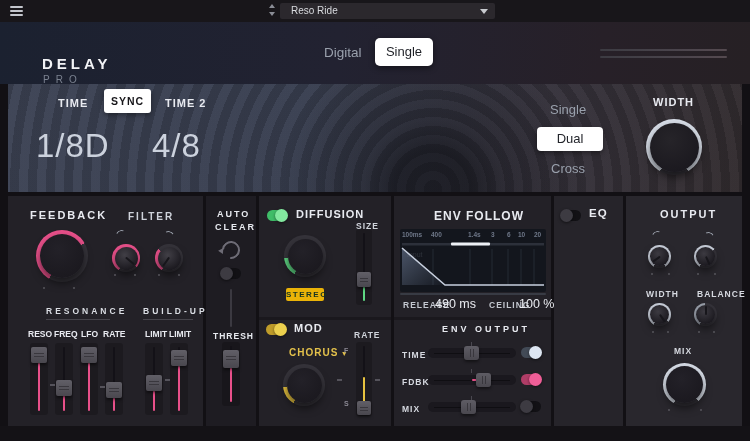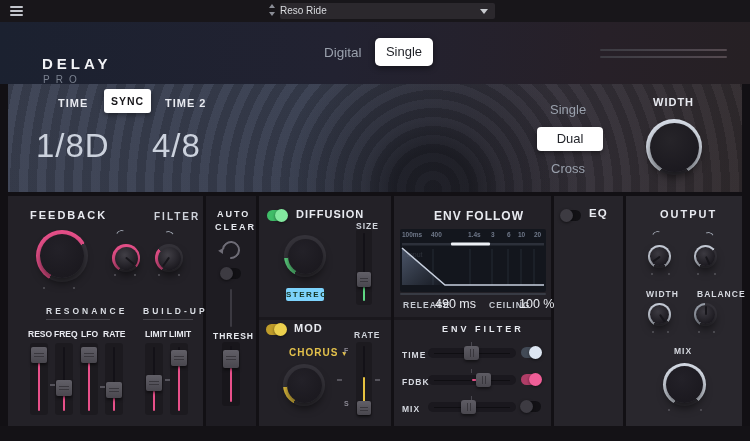--- a/index.html
+++ b/index.html
@@ -8,21 +8,21 @@
   .abs{position:absolute;}
   .lbl{position:absolute;color:#e8eaf0;font-weight:bold;white-space:nowrap;}
   .mut{color:#9aa1ad;font-weight:normal;}
   .ls1{letter-spacing:1px;} .ls2{letter-spacing:2px;} .ls3{letter-spacing:3px;}
 
   
   .topbar{position:absolute;left:0;top:0;width:750px;height:22px;background:#18161a;}
   .burger{position:absolute;left:10px;top:6px;width:13px;height:10px;}
   .burger i{display:block;height:2px;margin-bottom:2px;background:#c3c6cd;border-radius:1px;}
   .presetbox{position:absolute;left:280px;top:3px;width:215px;height:16px;background:#2b282d;
-     border-radius:2px;color:#d8dade;font-size:10px;line-height:16px;box-sizing:border-box;}
+     border-radius:2px;color:#d8dade;font-size:10px;line-height:16px;padding-left:11px;box-sizing:border-box;}
   .caret-down{position:absolute;width:0;height:0;border-left:4px solid transparent;border-right:4px solid transparent;
      border-top:5px solid #c8cacf;}
   .stepper{position:absolute;left:269px;top:4px;width:8px;height:14px;color:#8a8d96;}
   .tri-up{width:0;height:0;border-left:3px solid transparent;border-right:3px solid transparent;border-bottom:4px solid #8a8d96;margin-bottom:4px;}
   .tri-dn{width:0;height:0;border-left:3px solid transparent;border-right:3px solid transparent;border-top:4px solid #8a8d96;}
 
   
   .header{position:absolute;left:0;top:22px;width:750px;height:62px;
      background:linear-gradient(95deg,#1b2130 0%,#222231 45%,#272028 80%,#262024 100%);}
   .logo1{position:absolute;left:42px;top:33px;font-size:15px;font-weight:bold;letter-spacing:4px;color:#f2f3f6;}
@@ -77,21 +77,21 @@
   .toggle.on .dot{left:auto;right:-1px;background:var(--td,#8ceea6);}
 
   
   .hslider{position:absolute;width:88px;height:10px;border-radius:5px;background:#1a181e;}
   .hslider .trk{position:absolute;left:6px;right:6px;top:4.5px;height:1px;background:#0f0e12;}
   .hhandle{position:absolute;top:-2px;width:15px;height:14px;border-radius:3px;
      background:linear-gradient(#5e5c64,#4a484f);box-shadow:0 2px 3px rgba(0,0,0,.45);}
   .hhandle:before{content:"";position:absolute;top:3px;bottom:3px;left:6px;width:1px;background:#38363c;box-shadow:3px 0 0 #38363c;}
   .ctick{position:absolute;width:1px;height:4px;background:#4a4850;}
 
-  .badge{position:absolute;background:#7dd3fc;color:#143321;font-size:8px;font-weight:bold;
+  .badge{position:absolute;background:#eab308;color:#143321;font-size:8px;font-weight:bold;
      letter-spacing:1.5px;border-radius:2px;text-align:center;line-height:13px;}
   .graph{position:absolute;left:400px;top:229px;width:146px;height:63px;background:#13161d;border-radius:2px;}
   .axlbl{position:absolute;top:2px;font-size:6.5px;color:#6e7788;font-weight:bold;}
   .resetic{position:absolute;width:14px;height:14px;border:2px solid #6e6c76;border-radius:50%;border-left-color:transparent;transform:rotate(-40deg);}
   .resetic:after{content:"";position:absolute;left:-4px;top:-2px;width:0;height:0;
      border-top:3px solid transparent;border-bottom:3px solid transparent;border-right:5px solid #6e6c76;transform:rotate(45deg);}
   .underline{position:absolute;height:1px;background:#46444b;}
   .bottombar{position:absolute;left:0;top:426px;width:750px;height:15px;background:#141216;}
 </style>
 </head>
@@ -143,21 +143,21 @@
 
   <div class="panel" style="left:8px;width:195px;"></div>
   <div class="lbl ls2" style="left:30px;top:209px;font-size:11px;">FEEDBACK</div>
   <div class="knob" style="left:36px;top:230px;width:52px;height:52px;--from:210deg;--sweep:210deg;--accent:#e8508a;--inset:4px;--face:#232128;">
     <div class="ring"></div>
       <div class="face"></div>
   </div>
   <span class="tickdot" style="left:43px;top:287px;"></span>
   <span class="tickdot" style="left:73px;top:287px;"></span>
 
-  <div class="lbl ls2" style="left:128px;top:211px;font-size:10px;color:#cfd3db;margin-left:26px;">FILTER</div>
+  <div class="lbl ls2" style="left:128px;top:211px;font-size:10px;color:#cfd3db;">FILTER</div>
   <span class="cap" style="left:116px;top:230px;transform:rotate(-22deg);"></span>
   <span class="cap" style="left:163px;top:231px;transform:rotate(16deg);"></span>
   <div class="knob" style="left:112px;top:244px;width:28px;height:28px;--from:210deg;--sweep:280deg;--accent:#e8508a;--inset:2.5px;--face:#413f46;--ptr:130deg;">
     <div class="ring"></div>
       <div class="face"></div>
       <div class="ptr"></div>
   </div>
   <div class="knob" style="left:155px;top:244px;width:28px;height:28px;--from:210deg;--sweep:100deg;--accent:#e8508a;--inset:2.5px;--face:#413f46;--ptr:215deg;">
     <div class="ring"></div>
       <div class="face"></div>
@@ -306,21 +306,21 @@
       <polyline points="2,8 45,45 144,45" stroke="#c8d0de" stroke-width="1.5" fill="none"></polyline>
     </svg>
   </div>
   <div class="abs" style="left:400px;top:293px;width:146px;height:2px;background:#383b44;border-radius:1px;"></div>
 
   <div class="lbl ls1" style="left:403px;top:300px;font-size:8.5px;color:#c3c7cf;">RELEASE</div>
   <div class="abs" style="left:435px;top:297px;font-size:12.5px;color:#e9ebf0;">490 ms</div>
   <div class="lbl ls1" style="left:489px;top:300px;font-size:8.5px;color:#c3c7cf;">CEILING</div>
   <div class="abs" style="left:519px;top:297px;font-size:12.5px;color:#e9ebf0;">100 %</div>
 
-  <div class="lbl ls3" style="left:442px;top:324px;font-size:9px;">ENV FILTER</div>
+  <div class="lbl ls3" style="left:442px;top:324px;font-size:9px;">ENV OUTPUT</div>
 
   <div class="lbl ls1" style="left:402px;top:350px;font-size:8.5px;color:#d6d9e0;">TIME</div>
   <span class="ctick" style="left:471px;top:342px;"></span>
   <div class="hslider" style="left:428px;top:348px;">
     <div class="trk"></div>
       <div class="hhandle" style="left:36px;"></div>
   </div>
   <div class="toggle on" style="left:521px;top:347px;--tc:#424a56;--td:#dde6f2;">
       <div class="dot"></div>
     </div>

